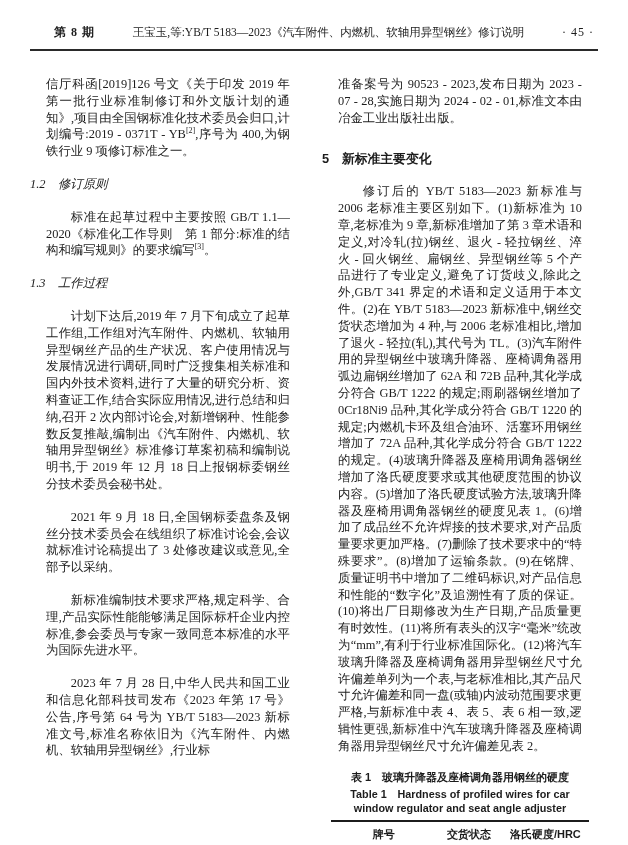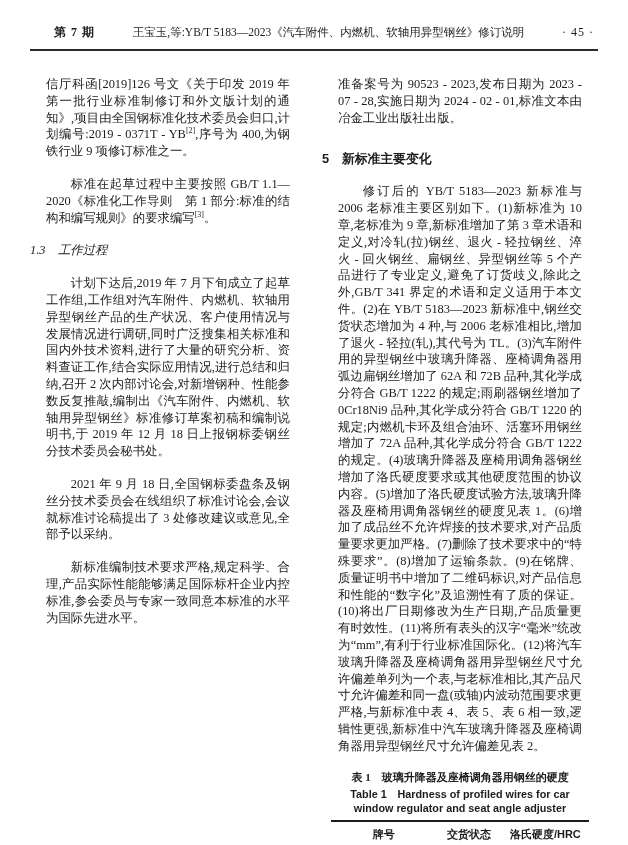--- a/index.html
+++ b/index.html
@@ -34,21 +34,21 @@
   .h-hei{ 
     font-family:"Liberation Sans","DejaVu Sans",sans-serif;
     font-weight:bold;font-size:12.8px;line-height:17px;
     margin:24px 0 9px 0;
   }
 
   
   .tblock{margin-top:5px;}
   .tcap-zh{
     text-align:center;font-weight:bold;font-size:11px;line-height:15px;
-    font-family:Liberation Serif, serif;margin:0;
+    font-family:Liberation Sans, sans-serif;margin:0;
   }
   .tcap-en{
     text-align:center;font-size:10.8px;line-height:13.5px;
     font-family:"Liberation Sans","DejaVu Sans",sans-serif;
     width:230px;margin:3px auto 5px auto;font-weight:bold;
   }
   table.t1{
     width:258px;margin:0 auto;border-collapse:collapse;font-size:11px;
     border-top:2px solid #1c1c1c;border-bottom:2.5px solid #1c1c1c;
   }
@@ -58,35 +58,37 @@
     font-weight:bold;padding:4px 0;text-align:center;
   }
   table.t1 td{text-align:center;padding:4.5px 0;}
 </style>
 </head>
 <body>
 
 <div class="page">
 
   <div class="runhead">
-    <span class="issue">第 7 期</span>
+    <span class="issue">第 8 期</span>
     <span class="rtitle">王宝玉,等:YB/T 5183—2023《汽车附件、内燃机、软轴用异型钢丝》修订说明</span>
     <span class="pageno">· 45 ·</span>
   </div>
   <div class="head-rule"></div>
 
   <div class="columns">
 
     <div class="col">
       <p class="cont"><span>信厅科函[2019]126 号文《关于印发 2019 年第一批行业标准制修订和外文版计划的通知》,项目由全国钢标准化技术委员会归口,计划编号:2019 - 0371T - YB</span><sup>[2]</sup><span>,序号为 400,为钢铁行业 9 项修订标准之一。</span></p>
+      <h4 class="h-kai">1.2　修订原则</h4>
       <p><span>标准在起草过程中主要按照 GB/T 1.1—2020《标准化工作导则　第 1 部分:标准的结构和编写规则》的要求编写</span><sup>[3]</sup><span>。</span></p>
       <h4 class="h-kai">1.3　工作过程</h4>
       <p>计划下达后,2019 年 7 月下旬成立了起草工作组,工作组对汽车附件、内燃机、软轴用异型钢丝产品的生产状况、客户使用情况与发展情况进行调研,同时广泛搜集相关标准和国内外技术资料,进行了大量的研究分析、资料查证工作,结合实际应用情况,进行总结和归纳,召开 2 次内部讨论会,对新增钢种、性能参数反复推敲,编制出《汽车附件、内燃机、软轴用异型钢丝》标准修订草案初稿和编制说明书,于 2019 年 12 月 18 日上报钢标委钢丝分技术委员会秘书处。</p>
       <p>2021 年 9 月 18 日,全国钢标委盘条及钢丝分技术委员会在线组织了标准讨论会,会议就标准讨论稿提出了 3 处修改建议或意见,全部予以采纳。</p>
       <p>新标准编制技术要求严格,规定科学、合理,产品实际性能能够满足国际标杆企业内控标准,参会委员与专家一致同意本标准的水平为国际先进水平。</p>
+      <p>2023 年 7 月 28 日,中华人民共和国工业和信息化部科技司发布《2023 年第 17 号》公告,序号第 64 号为 YB/T 5183—2023 新标准文号,标准名称依旧为《汽车附件、内燃机、软轴用异型钢丝》,行业标</p>
     </div>
 
     <div class="col">
       <p class="cont">准备案号为 90523 - 2023,发布日期为 2023 - 07 - 28,实施日期为 2024 - 02 - 01,标准文本由冶金工业出版社出版。</p>
       <h3 class="h-hei">5　新标准主要变化</h3>
       <p>修订后的 YB/T 5183—2023 新标准与 2006 老标准主要区别如下。(1)新标准为 10 章,老标准为 9 章,新标准增加了第 3 章术语和定义,对冷轧(拉)钢丝、退火 - 轻拉钢丝、淬火 - 回火钢丝、扁钢丝、异型钢丝等 5 个产品进行了专业定义,避免了订货歧义,除此之外,GB/T 341 界定的术语和定义适用于本文件。(2)在 YB/T 5183—2023 新标准中,钢丝交货状态增加为 4 种,与 2006 老标准相比,增加了退火 - 轻拉(轧),其代号为 TL。(3)汽车附件用的异型钢丝中玻璃升降器、座椅调角器用弧边扁钢丝增加了 62A 和 72B 品种,其化学成分符合 GB/T 1222 的规定;雨刷器钢丝增加了 0Cr18Ni9 品种,其化学成分符合 GB/T 1220 的规定;内燃机卡环及组合油环、活塞环用钢丝增加了 72A 品种,其化学成分符合 GB/T 1222 的规定。(4)玻璃升降器及座椅用调角器钢丝增加了洛氏硬度要求或其他硬度范围的协议内容。(5)增加了洛氏硬度试验方法,玻璃升降器及座椅用调角器钢丝的硬度见表 1。(6)增加了成品丝不允许焊接的技术要求,对产品质量要求更加严格。(7)删除了技术要求中的“特殊要求”。(8)增加了运输条款。(9)在铭牌、质量证明书中增加了二维码标识,对产品信息和性能的“数字化”及追溯性有了质的保证。(10)将出厂日期修改为生产日期,产品质量更有时效性。(11)将所有表头的汉字“毫米”统改为“mm”,有利于行业标准国际化。(12)将汽车玻璃升降器及座椅调角器用异型钢丝尺寸允许偏差单列为一个表,与老标准相比,其产品尺寸允许偏差和同一盘(或轴)内波动范围要求更严格,与新标准中表 4、表 5、表 6 相一致,逻辑性更强,新标准中汽车玻璃升降器及座椅调角器用异型钢丝尺寸允许偏差见表 2。</p>
 
       <div class="tblock">
         <div class="tcap-zh">表 1　玻璃升降器及座椅调角器用钢丝的硬度</div>
         <div class="tcap-en">Table 1　Hardness of profiled wires for car window regulator and seat angle adjuster</div>

